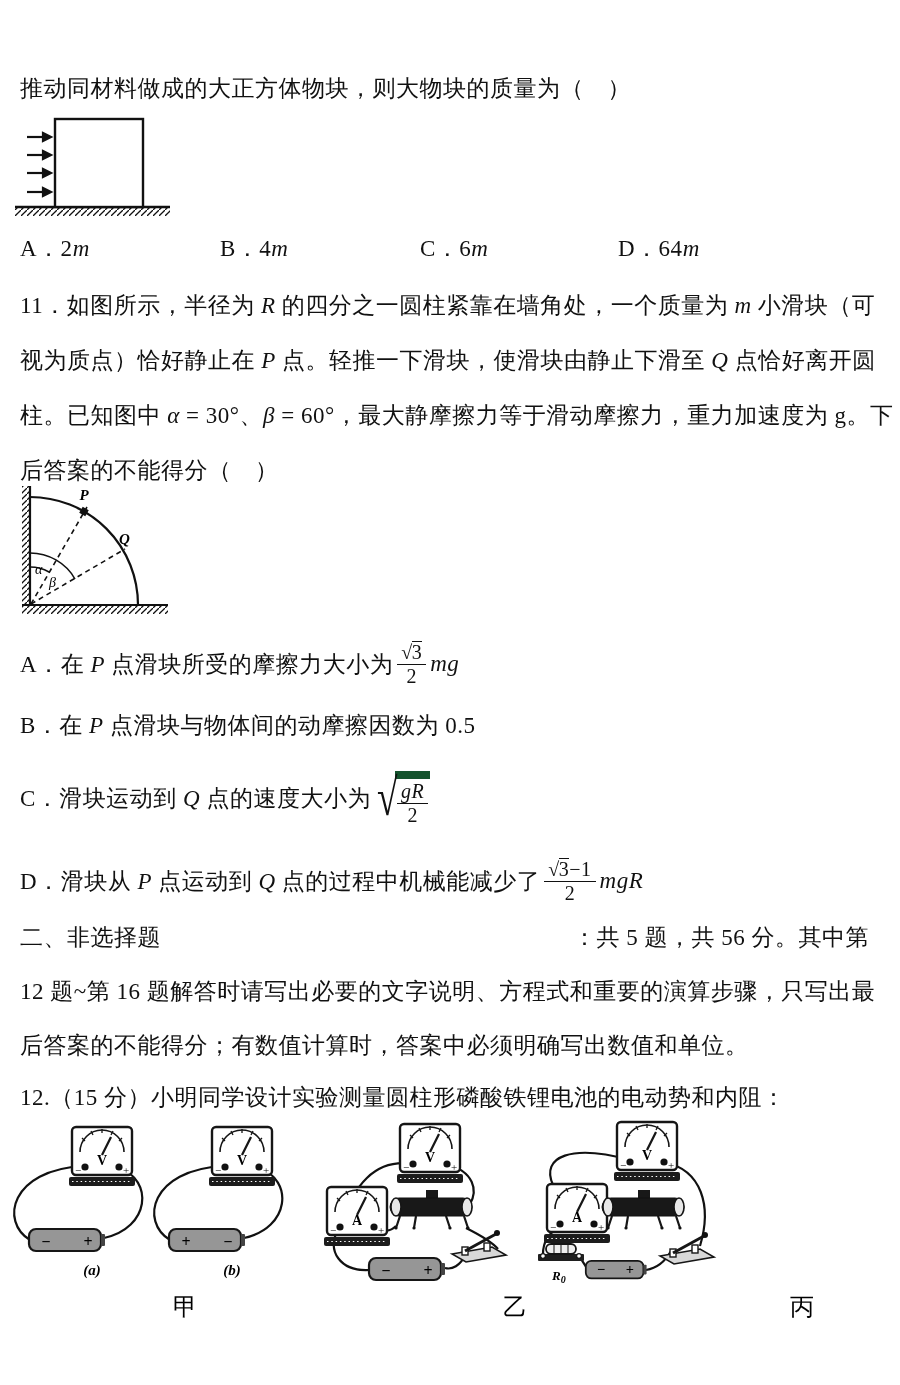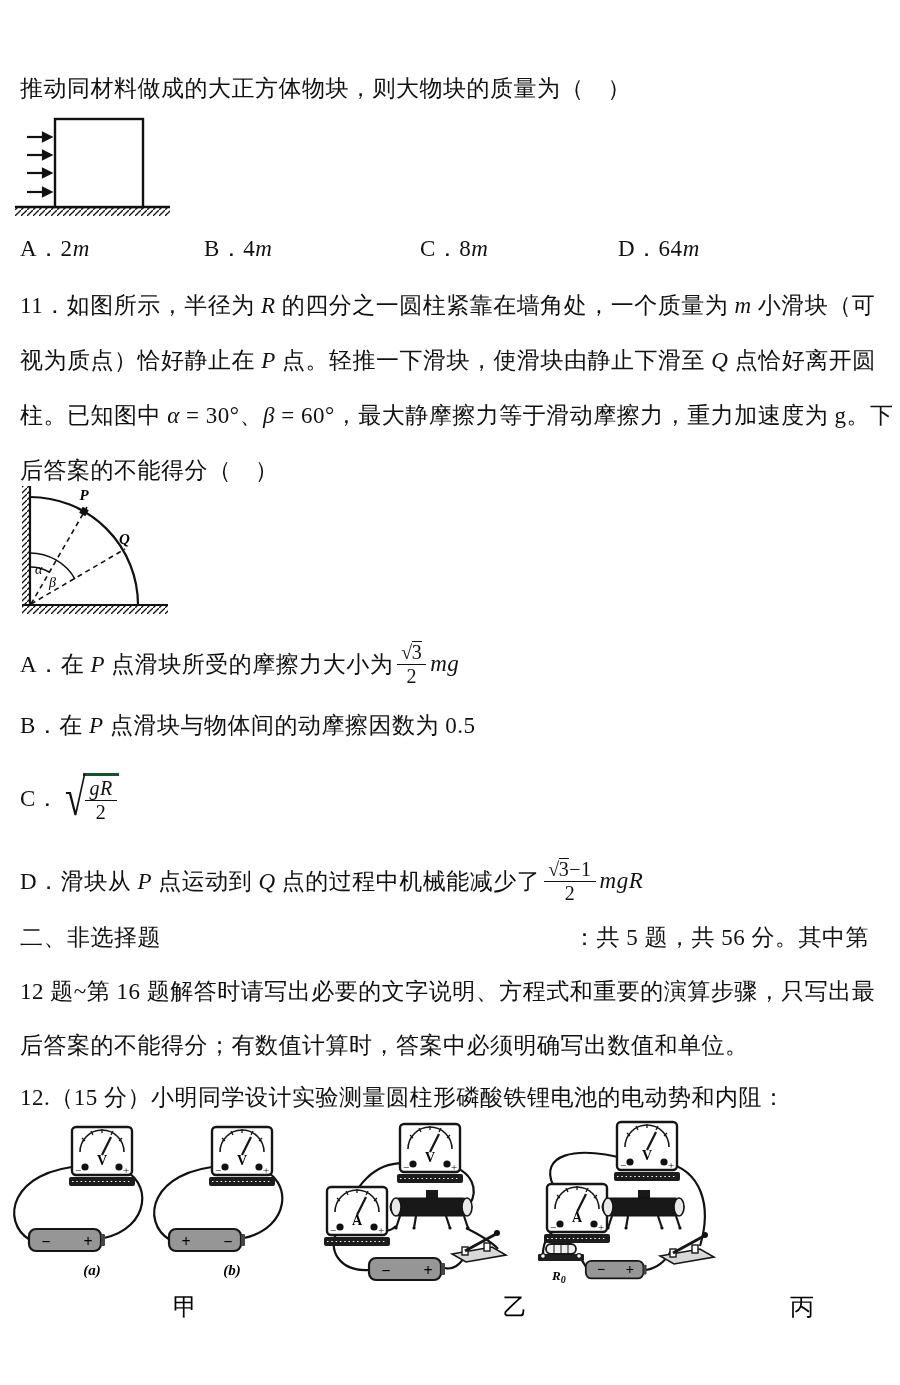--- a/index.html
+++ b/index.html
@@ -10,21 +10,21 @@
   .opt-row{display:flex;align-items:center;font-size:23px;letter-spacing:0.5px;white-space:nowrap;}
   i{font-family:"Liberation Serif","DejaVu Serif",serif;font-style:italic;}
   
   .frac{display:inline-block;vertical-align:middle;text-align:center;font-size:20px;line-height:1.05;margin:0 4px;}
   .frac .num{display:block;border-bottom:1.7px solid #111;padding:0 4px 1px 4px;}
   .frac .den{display:block;padding-top:1px;}
   .srad{display:inline-block;margin-right:-1px;}
   .ovl{display:inline-block;border-top:1.7px solid #111;line-height:1;}
   .bigrad{display:inline-block;font-size:52px;line-height:0;vertical-align:middle;
           transform:scaleX(.72);margin:0 -7px 0 2px;font-weight:400;}
-  .ovl-wrap{display:inline-block;border-top:3px solid #14532d;vertical-align:middle;padding:2px 2px 0 2px;}
+  .ovl-wrap{display:inline-block;border-top:8px solid #14532d;vertical-align:middle;padding:2px 2px 0 2px;}
   .ovl-wrap .frac{margin:0;border:none;}
   svg text{font-family:"Liberation Serif","DejaVu Serif",serif;}
 </style>
 </head>
 <body>
 
 <div class="page">
 
   <svg width="0" height="0" style="position:absolute">
     <defs>
@@ -87,22 +87,22 @@
       <line x1="12" y1="47" x2="28" y2="47"></line>
         <polygon points="28,43 36,47 28,51"></polygon>
       <line x1="12" y1="65" x2="28" y2="65"></line>
         <polygon points="28,61 36,65 28,69"></polygon>
       <line x1="12" y1="84" x2="28" y2="84"></line>
         <polygon points="28,80 36,84 28,88"></polygon>
     </g>
   </svg>
 
   <div class="abs tline" style="left:20px;top:233px;text-align:center;"><span>A．2</span><i>m</i></div>
-  <div class="abs tline" style="left:204px;top:233px;"><span>B．4</span><i>m</i></div>
-  <div class="abs tline" style="left:420px;top:233px;"><span>C．8</span><i>m</i></div>
+  <div class="abs tline" style="left:220px;top:233px;"><span>B．4</span><i>m</i></div>
+  <div class="abs tline" style="left:420px;top:233px;"><span>C．6</span><i>m</i></div>
   <div class="abs tline" style="left:618px;top:233px;"><span>D．64</span><i>m</i></div>
 
   <div class="abs tline" style="left:20px;top:290px;">11．如图所示，半径为 <i>R</i> 的四分之一圆柱紧靠在墙角处，一个质量为 <i>m</i> 小滑块（可</div>
   <div class="abs tline" style="left:20px;top:345px;text-align:center;">视为质点）恰好静止在 <i>P</i> 点。轻推一下滑块，使滑块由静止下滑至 <i>Q</i> 点恰好离开圆</div>
   <div class="abs tline" style="left:20px;top:400px;">柱。已知图中 <i>α</i> = 30°、<i>β</i> = 60°，最大静摩擦力等于滑动摩擦力，重力加速度为 g。下</div>
   <div class="abs tline" style="left:20px;top:455px;">后答案的不能得分（　）</div>
 
   <svg class="abs" style="left:15px;top:482px;" width="180" height="142" viewBox="0 0 180 142">
     <rect x="7" y="4" width="8" height="119" fill="url(#hatch)"></rect>
     <line x1="15" y1="4" x2="15" y2="123" stroke="#111" stroke-width="2.2"></line>
@@ -130,20 +130,21 @@
       <i>mg</i>
   </div>
 
   <div class="abs opt-row" style="left:20px;top:707px;height:36px;">
     <span>B．</span>
     <span>在 <i>P</i> 点滑块与物体间的动摩擦因数为 0.5</span>
   </div>
 
   <div class="abs opt-row" style="left:20px;top:762px;height:72px;">
     <span>C．</span>
+    <span>滑块运动到 <i>Q</i> 点的速度大小为</span>
     <span class="bigrad">√</span>
       <span class="ovl-wrap"><span class="frac"><span class="num" style="border-bottom:1.7px solid #111;"><i>gR</i></span><span class="den">2</span></span></span>
   </div>
 
   <div class="abs opt-row" style="left:20px;top:845px;height:72px;">
     <span>D．</span>
     <span>滑块从 <i>P</i> 点运动到 <i>Q</i> 点的过程中机械能减少了</span>
     <span class="frac">
       <span class="num"><span class="srad">√</span><span class="ovl">3</span><span>−1</span></span>
       <span class="den">2</span>

